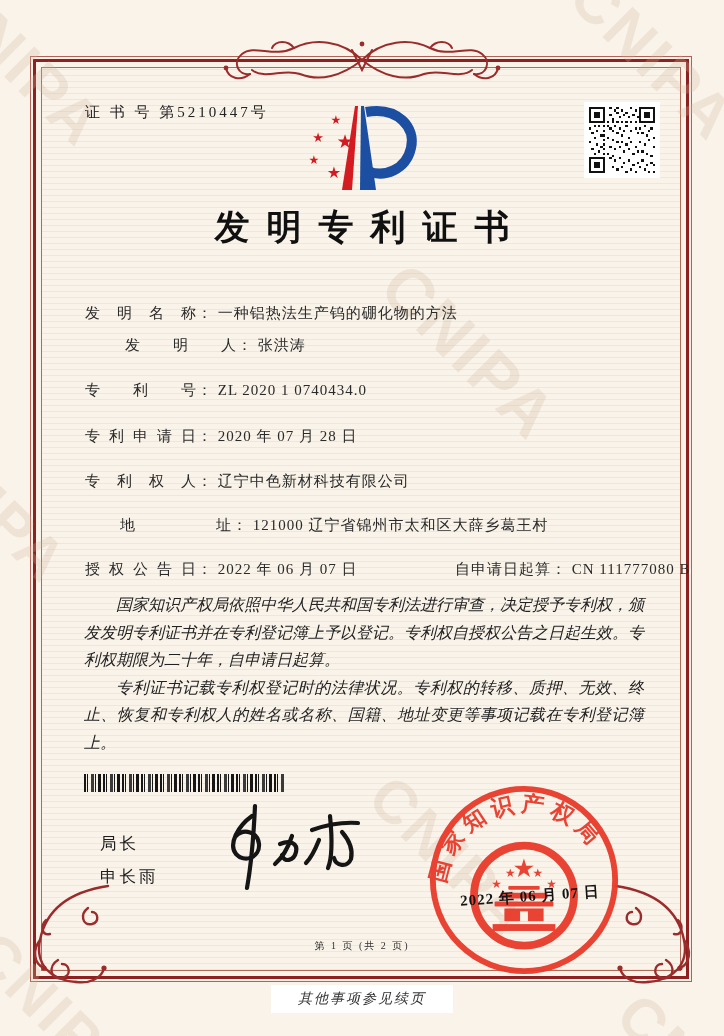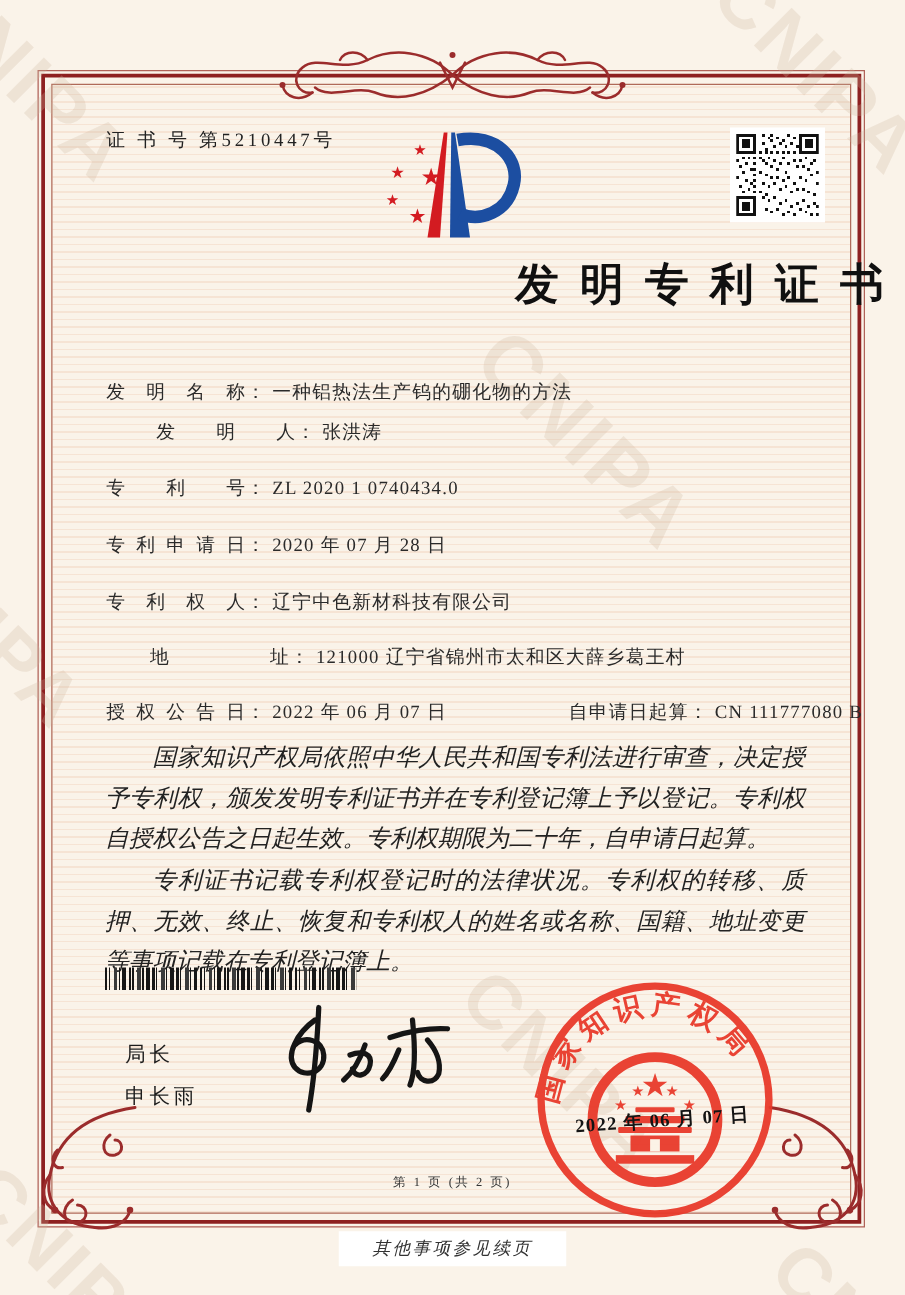--- a/index.html
+++ b/index.html
@@ -25,28 +25,28 @@
     width:100%; height:100%; border:1px solid #b06a58;
     background:repeating-linear-gradient(0deg, rgba(230,166,128,0.20) 0 1px, rgba(0,0,0,0) 1px 6px);
   }
   .ornament { position:absolute; z-index:2; pointer-events:none; }
   
   .content { position:absolute; inset:0; z-index:3; }
   .cert-no { position:absolute; left:85px; top:103px; font-size:15px; letter-spacing:3px; color:#222; }
   .logo { position:absolute; left:300px; top:98px; }
   .qr { position:absolute; left:584px; top:102px; width:76px; height:76px; background:#fff; padding:5px; }
   .title {
-    position:absolute; left:0; right:0; top:204px; text-align:right;
+    position:absolute; left:0; right:0; top:204px; text-align:center;
     font-size:35px; font-weight:bold; letter-spacing:17px; text-indent:17px; color:#101010;
   }
   .field-row { position:absolute; left:85px; font-size:15px; letter-spacing:1px; white-space:nowrap; }
   .flabel { display:inline-block; width:112px; text-align:justify; text-align-last:justify; vertical-align:bottom; }
   .grant-no { position:absolute; left:370px; top:0; }
   .legal {
-    position:absolute; left:84px; top:591px; width:560px; font-size:19px;
+    position:absolute; left:84px; top:591px; width:560px; font-size:16px;
     font-style:italic; line-height:1.72; text-align:justify; color:#222;
   }
   .legal p { text-indent:2em; }
   .barcode {
     position:absolute; left:84px; top:774px; width:201px; height:18px;
     background:repeating-linear-gradient(90deg,
       #161616 0 2px, rgba(0,0,0,0) 2px 3px,
       #161616 3px 4px, rgba(0,0,0,0) 4px 7px,
       #3a3a3a 7px 10px, rgba(0,0,0,0) 10px 11px,
       #161616 11px 12px, rgba(0,0,0,0) 12px 14px,

